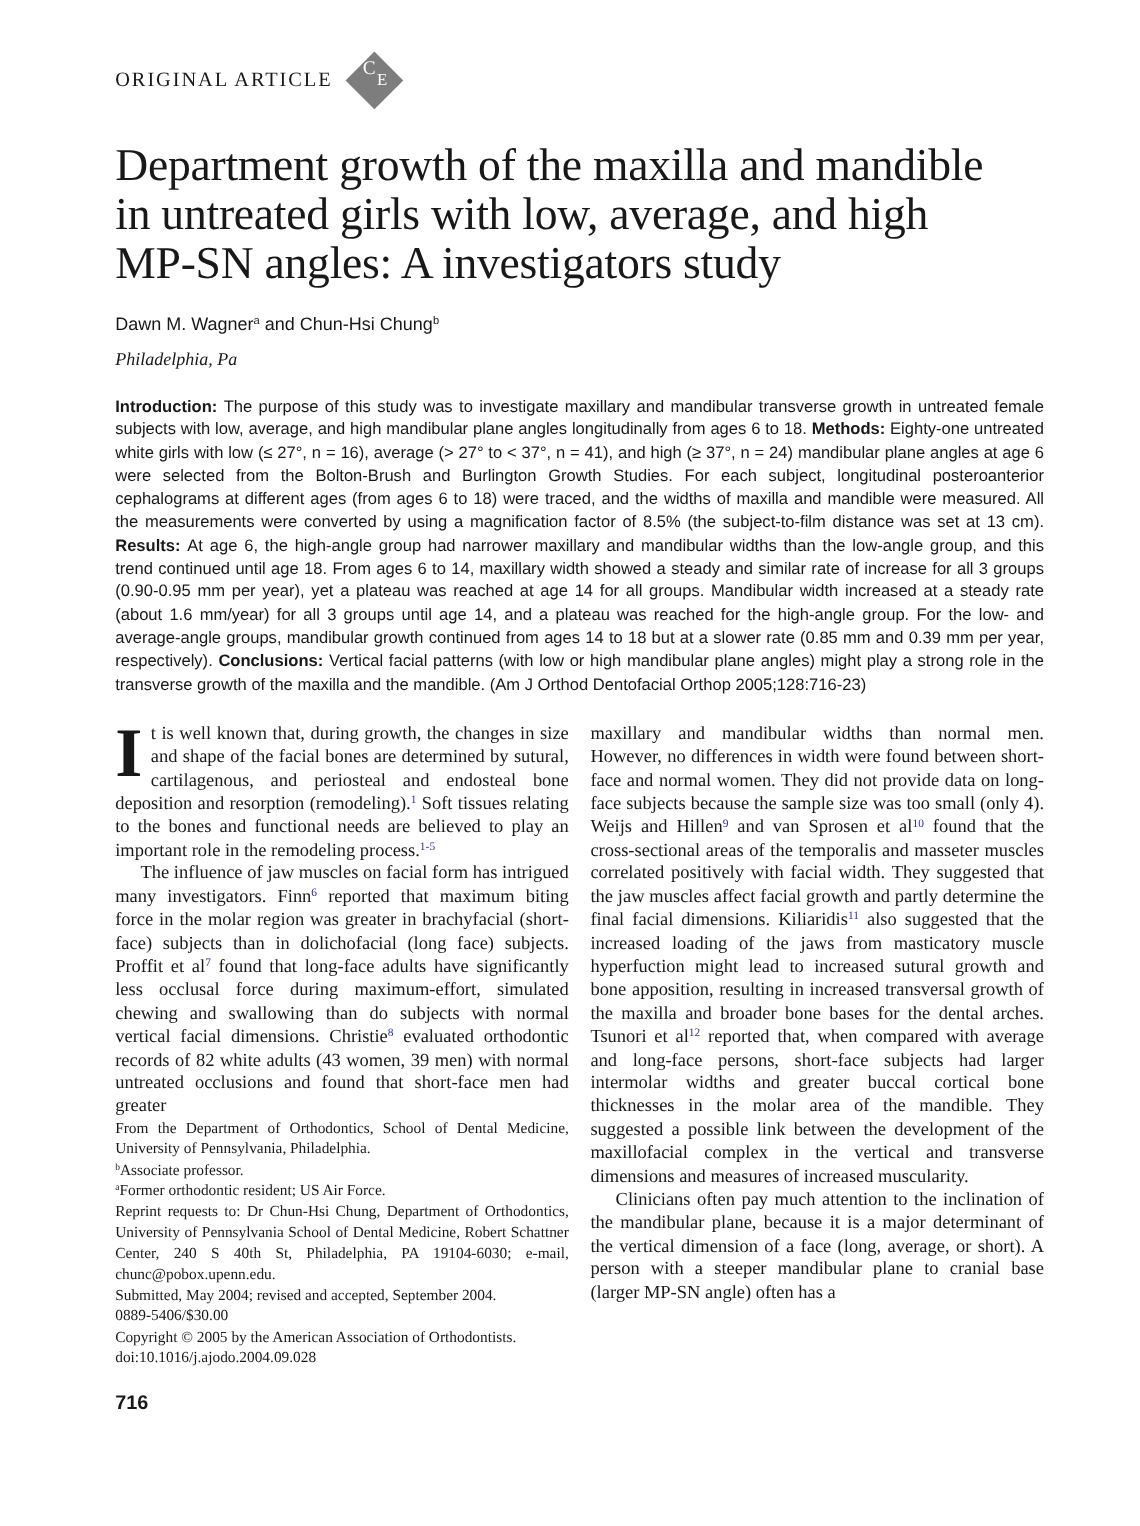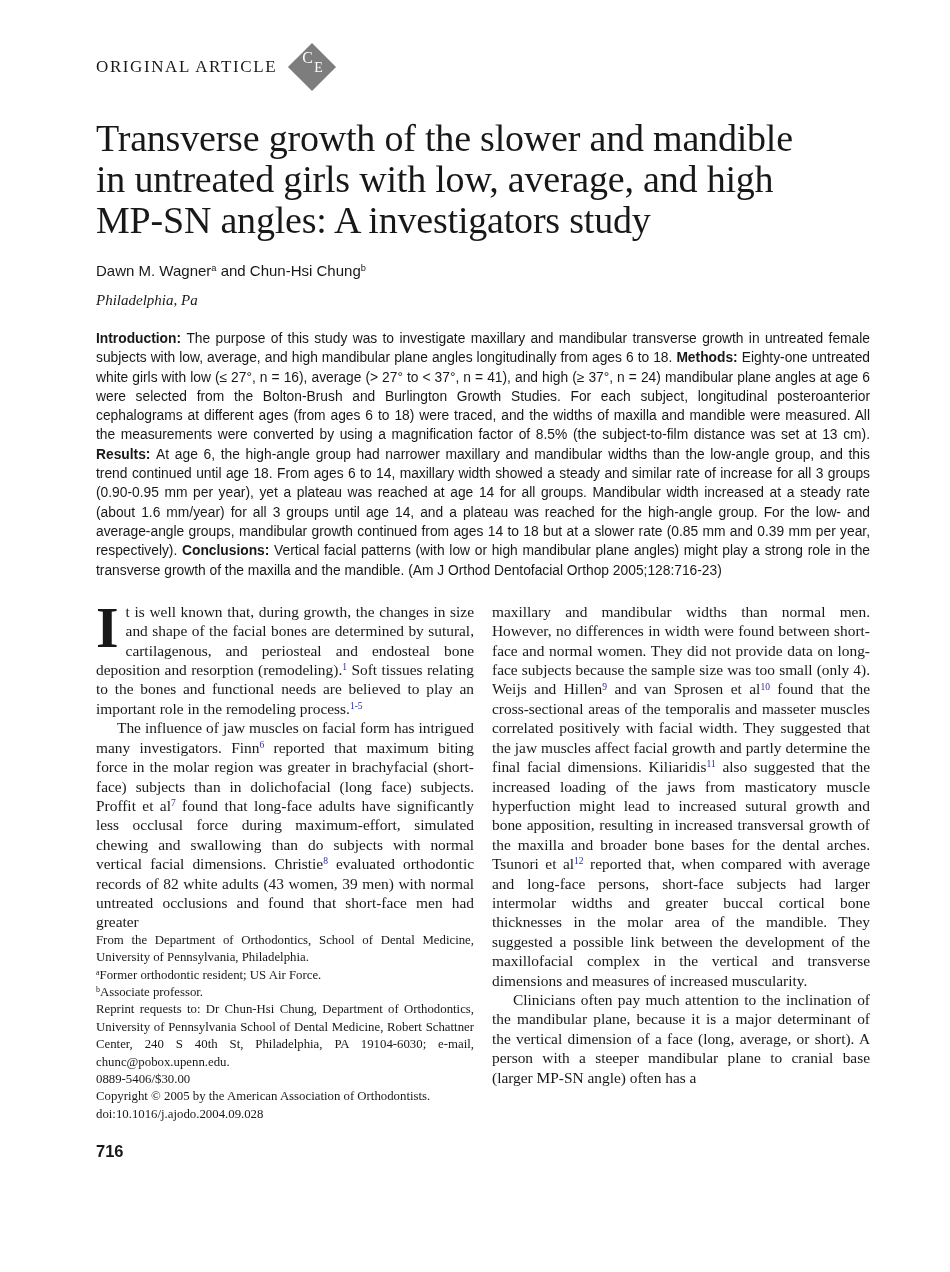--- a/index.html
+++ b/index.html
@@ -51,40 +51,41 @@
   <div class="kicker-row">
     <span class="kicker">ORIGINAL ARTICLE</span>
     <span class="ce-badge">
       <span class="ce-diamond"></span>
       <span class="ce-c">C</span>
       <span class="ce-e">E</span>
     </span>
   </div>
 
   <div class="title">
-    <div>Transverse growth of the slower and mandible</div>
+    <div>Department growth of the maxilla and mandible</div>
     <div>in untreated girls with low, average, and high</div>
     <div>MP-SN angles: A investigators study</div>
   </div>
 
   <div class="authors"><span class="">Dawn M. Wagner</span><span class="sup">a</span><span class=""> and Chun-Hsi Chung</span><span class="sup">b</span></div>
   <div class="location">Philadelphia, Pa</div>
 
   <p class="abstract"><span class="b">Introduction: </span><span class="">The purpose of this study was to investigate maxillary and mandibular transverse growth in untreated female subjects with low, average, and high mandibular plane angles longitudinally from ages 6 to 18. </span><span class="b">Methods: </span><span class="">Eighty-one untreated white girls with low (≤ 27°, n = 16), average (&gt; 27° to &lt; 37°, n = 41), and high (≥ 37°, n = 24) mandibular plane angles at age 6 were selected from the Bolton-Brush and Burlington Growth Studies. For each subject, longitudinal posteroanterior cephalograms at different ages (from ages 6 to 18) were traced, and the widths of maxilla and mandible were measured. All the measurements were converted by using a magnification factor of 8.5% (the subject-to-film distance was set at 13 cm). </span><span class="b">Results: </span><span class="">At age 6, the high-angle group had narrower maxillary and mandibular widths than the low-angle group, and this trend continued until age 18. From ages 6 to 14, maxillary width showed a steady and similar rate of increase for all 3 groups (0.90-0.95 mm per year), yet a plateau was reached at age 14 for all groups. Mandibular width increased at a steady rate (about 1.6 mm/year) for all 3 groups until age 14, and a plateau was reached for the high-angle group. For the low- and average-angle groups, mandibular growth continued from ages 14 to 18 but at a slower rate (0.85 mm and 0.39 mm per year, respectively). </span><span class="b">Conclusions: </span><span class="">Vertical facial patterns (with low or high mandibular plane angles) might play a strong role in the transverse growth of the maxilla and the mandible. (Am J Orthod Dentofacial Orthop 2005;128:716-23)</span></p>
 
   <div class="columns">
     <div class="col">
       <p class="body-par"><span class="drop">I</span><span class="">t is well known that, during growth, the changes in size and shape of the facial bones are determined by sutural, cartilagenous, and periosteal and endosteal bone deposition and resorption (remodeling).</span><span class="sup ref">1</span><span class=""> Soft tissues relating to the bones and functional needs are believed to play an important role in the remodeling process.</span><span class="sup ref">1-5</span></p>
       <p class="body-par indent"><span class="">The influence of jaw muscles on facial form has intrigued many investigators. Finn</span><span class="sup ref">6</span><span class=""> reported that maximum biting force in the molar region was greater in brachyfacial (short-face) subjects than in dolichofacial (long face) subjects. Proffit et al</span><span class="sup ref">7</span><span class=""> found that long-face adults have significantly less occlusal force during maximum-effort, simulated chewing and swallowing than do subjects with normal vertical facial dimensions. Christie</span><span class="sup ref">8</span><span class=""> evaluated orthodontic records of 82 white adults (43 women, 39 men) with normal untreated occlusions and found that short-face men had greater</span></p>
 
       <div class="footnotes">
         <p><span class="">From the Department of Orthodontics, School of Dental Medicine, University of Pennsylvania, Philadelphia.</span></p>
+        <p><span class="sup">b</span><span class="">Associate professor.</span></p>
         <p><span class="sup">a</span><span class="">Former orthodontic resident; US Air Force.</span></p>
-        <p><span class="sup">b</span><span class="">Associate professor.</span></p>
         <p><span class="">Reprint requests to: Dr Chun-Hsi Chung, Department of Orthodontics, University of Pennsylvania School of Dental Medicine, Robert Schattner Center, 240 S 40th St, Philadelphia, PA 19104-6030; e-mail, chunc@pobox.upenn.edu.</span></p>
+        <p><span class="">Submitted, May 2004; revised and accepted, September 2004.</span></p>
         <p><span class="">0889-5406/$30.00</span></p>
         <p><span class="">Copyright © 2005 by the American Association of Orthodontists.</span></p>
         <p><span class="">doi:10.1016/j.ajodo.2004.09.028</span></p>
       </div>
 
       <div class="page-number">716</div>
     </div>
 
     <div class="col">
       <p class="body-par"><span class="">maxillary and mandibular widths than normal men. However, no differences in width were found between short-face and normal women. They did not provide data on long-face subjects because the sample size was too small (only 4). Weijs and Hillen</span><span class="sup ref">9</span><span class=""> and van Sprosen et al</span><span class="sup ref">10</span><span class=""> found that the cross-sectional areas of the temporalis and masseter muscles correlated positively with facial width. They suggested that the jaw muscles affect facial growth and partly determine the final facial dimensions. Kiliaridis</span><span class="sup ref">11</span><span class=""> also suggested that the increased loading of the jaws from masticatory muscle hyperfuction might lead to increased sutural growth and bone apposition, resulting in increased transversal growth of the maxilla and broader bone bases for the dental arches. Tsunori et al</span><span class="sup ref">12</span><span class=""> reported that, when compared with average and long-face persons, short-face subjects had larger intermolar widths and greater buccal cortical bone thicknesses in the molar area of the mandible. They suggested a possible link between the development of the maxillofacial complex in the vertical and transverse dimensions and measures of increased muscularity.</span></p>

